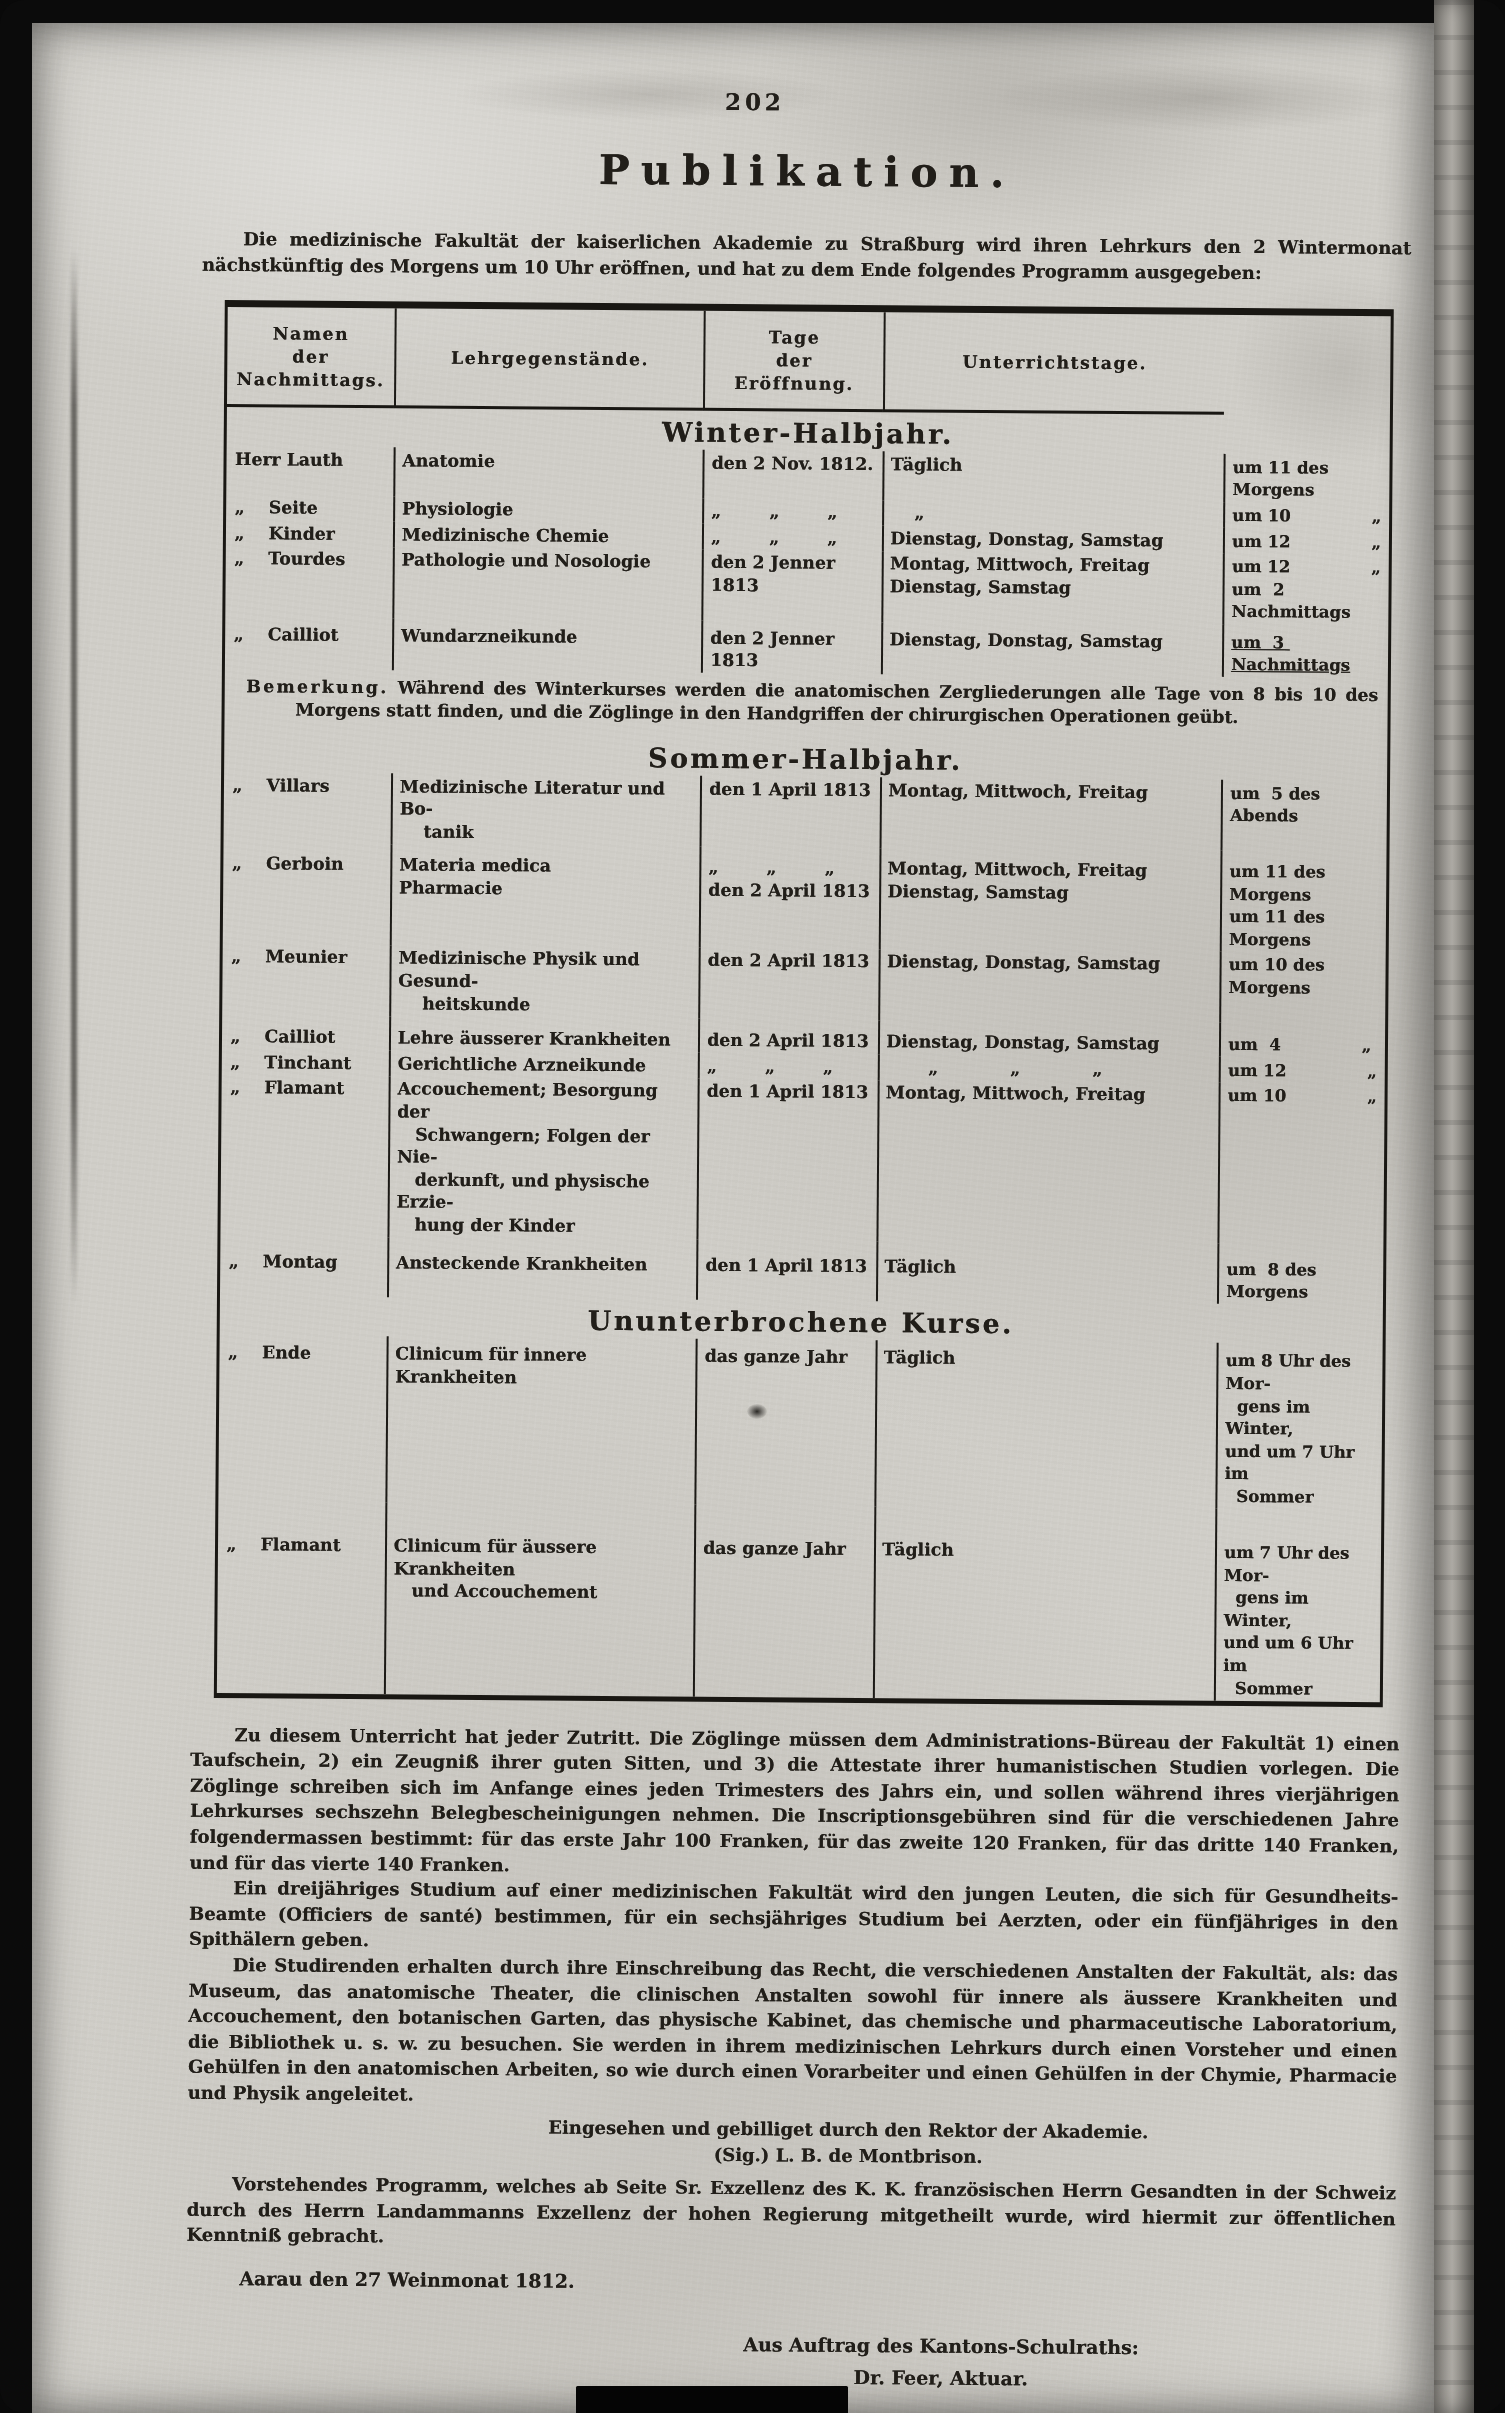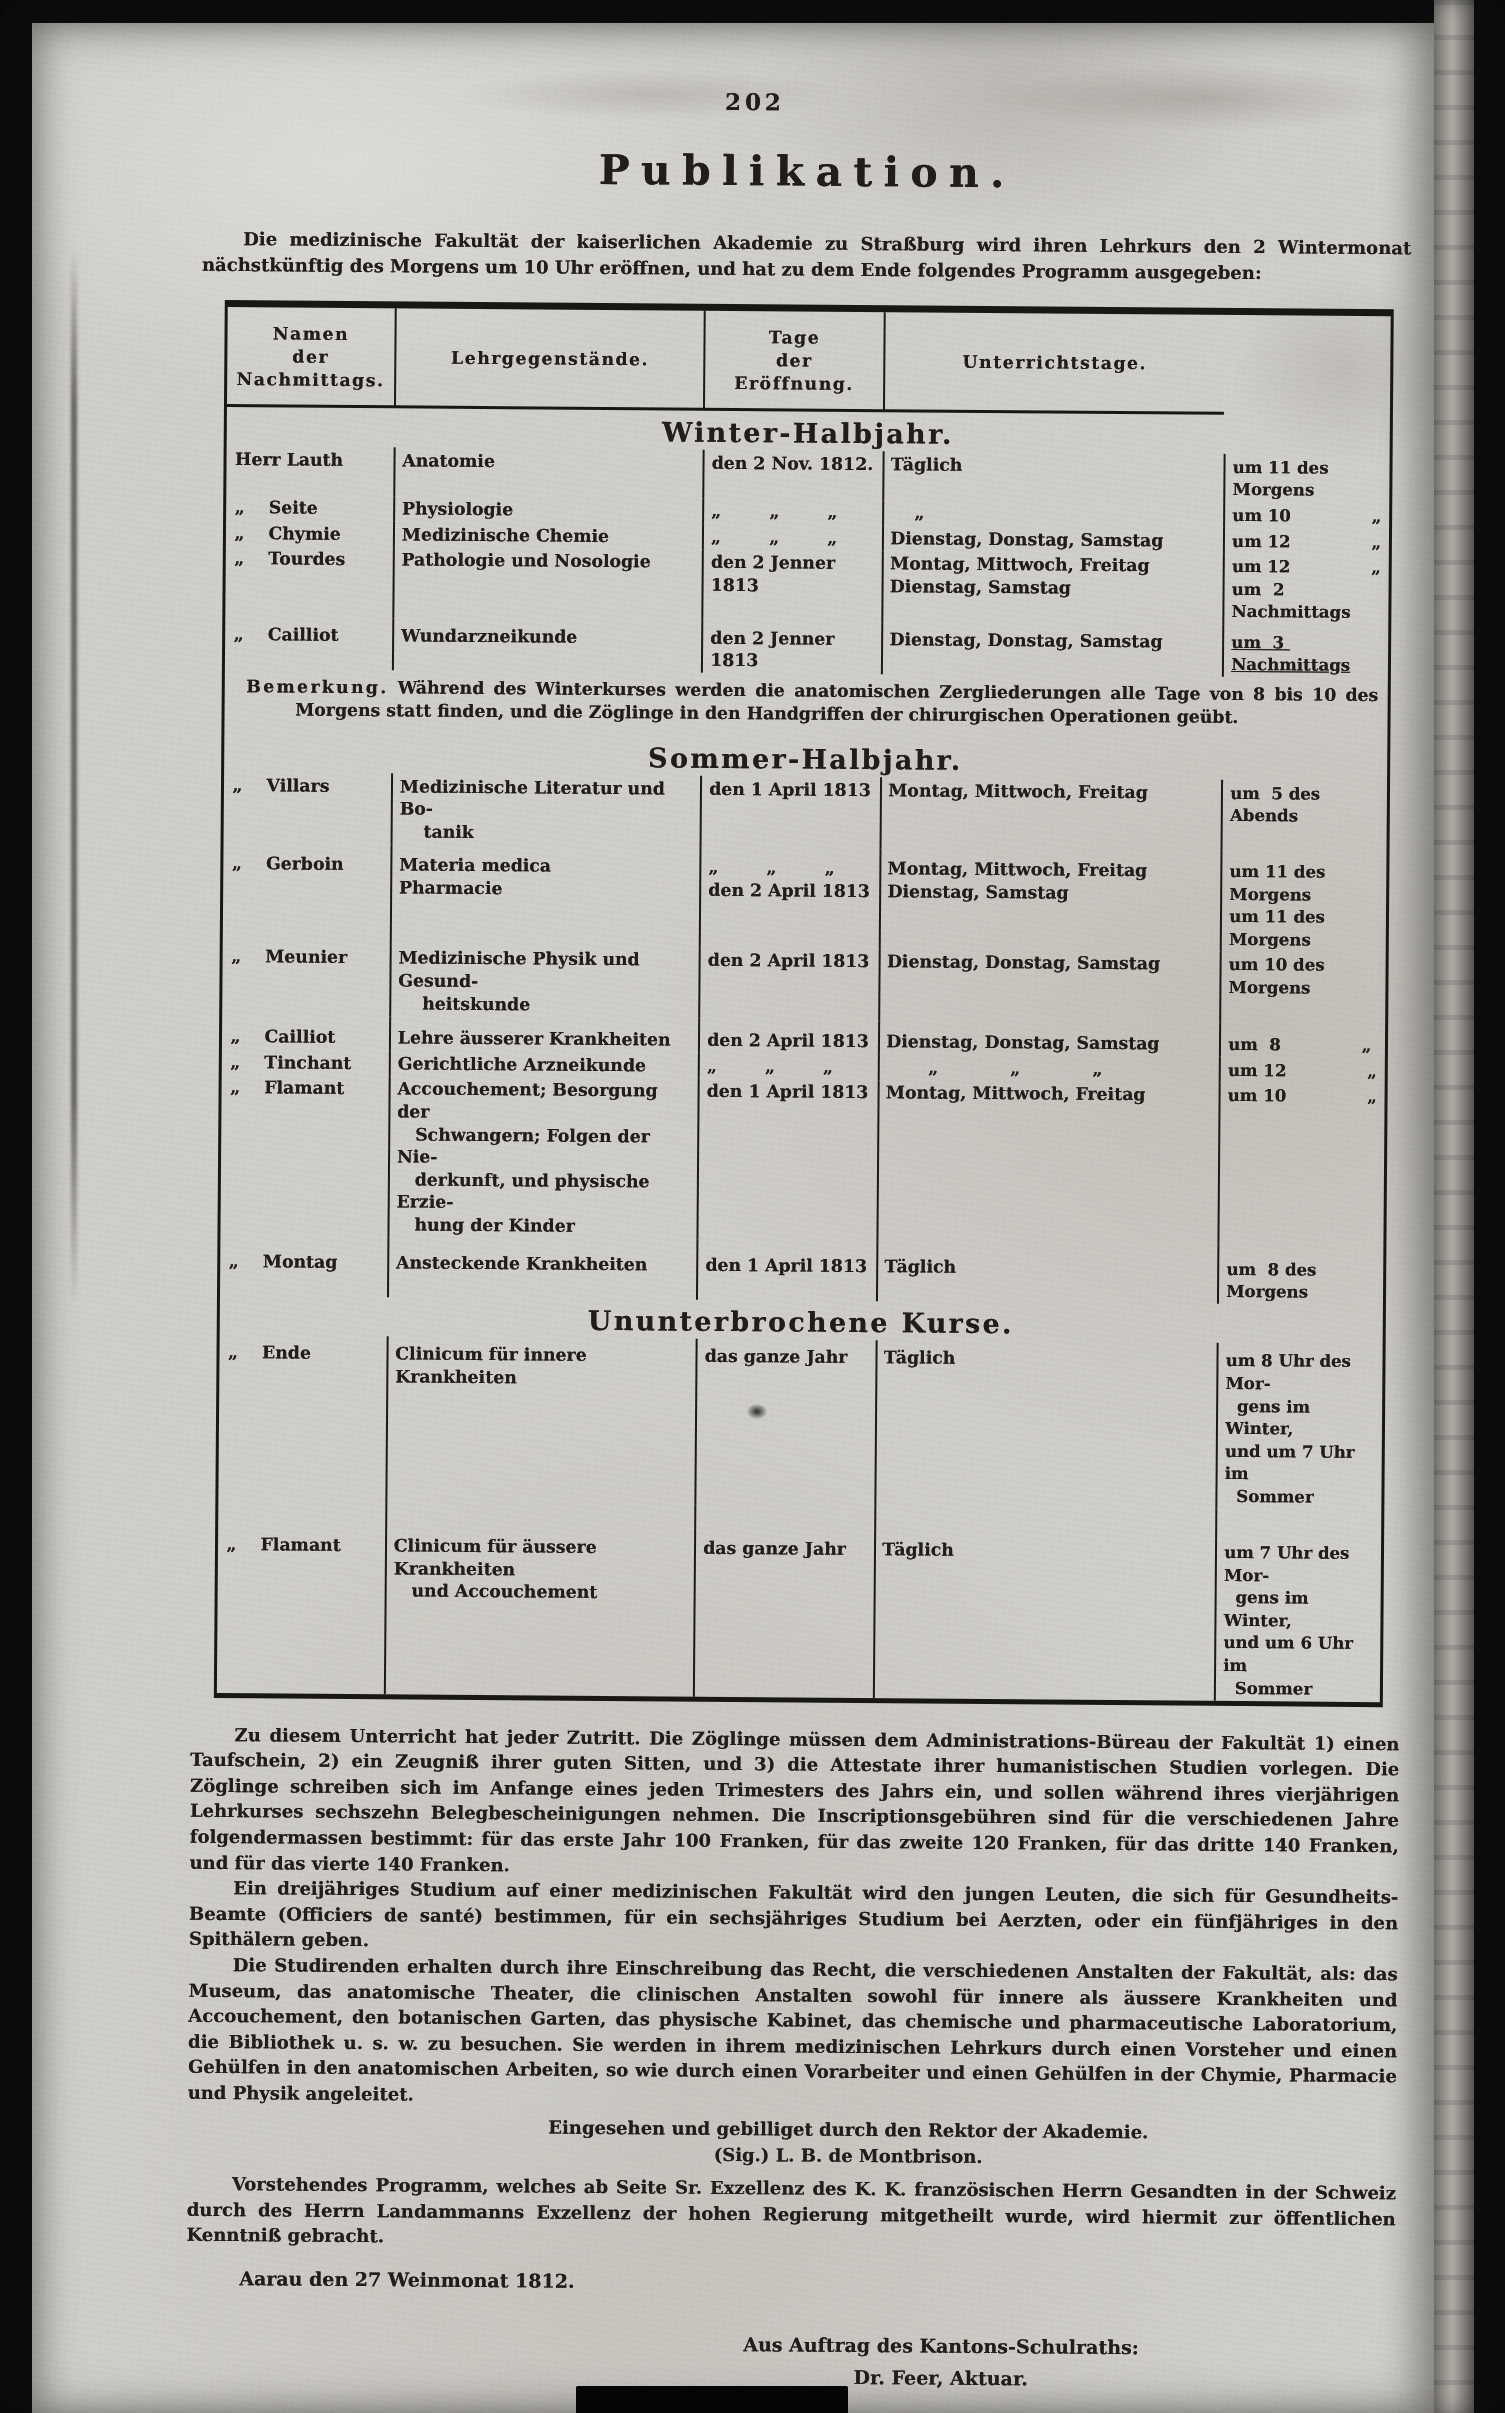--- a/index.html
+++ b/index.html
@@ -113,21 +113,21 @@
           </div>
           <div class="cell date bl">
             <div class="ln">„        „        „</div>
           </div>
           <div class="cell days bl">
             <div class="ln">    „</div>
           </div>
           <div class="cell hours bl">
             <div class="ln">um 10              „</div>
           </div>
-          <div class="cell name"><div class="ln">„    Chymie</div></div>
+          <div class="cell name"><div class="ln">„    Kinder</div></div>
           <div class="cell subj bl">
             <div class="ln">Medizinische Chemie</div>
           </div>
           <div class="cell date bl">
             <div class="ln">„        „        „</div>
           </div>
           <div class="cell days bl">
             <div class="ln">Dienstag, Donstag, Samstag</div>
           </div>
           <div class="cell hours bl">
@@ -212,21 +212,21 @@
           <div class="cell subj bl" style="padding-top: 10.5px;">
             <div class="ln">Lehre äusserer Krankheiten</div>
           </div>
           <div class="cell date bl" style="padding-top: 10.5px;">
             <div class="ln">den 2 April 1813</div>
           </div>
           <div class="cell days bl" style="padding-top: 10.5px;">
             <div class="ln">Dienstag, Donstag, Samstag</div>
           </div>
           <div class="cell hours bl" style="padding-top: 10.5px;">
-            <div class="ln">um  8              „</div>
+            <div class="ln">um  4              „</div>
           </div>
           <div class="cell name"><div class="ln">„    Tinchant</div></div>
           <div class="cell subj bl">
             <div class="ln">Gerichtliche Arzneikunde</div>
           </div>
           <div class="cell date bl">
             <div class="ln">„        „        „</div>
           </div>
           <div class="cell days bl">
             <div class="ln">       „            „            „</div>

